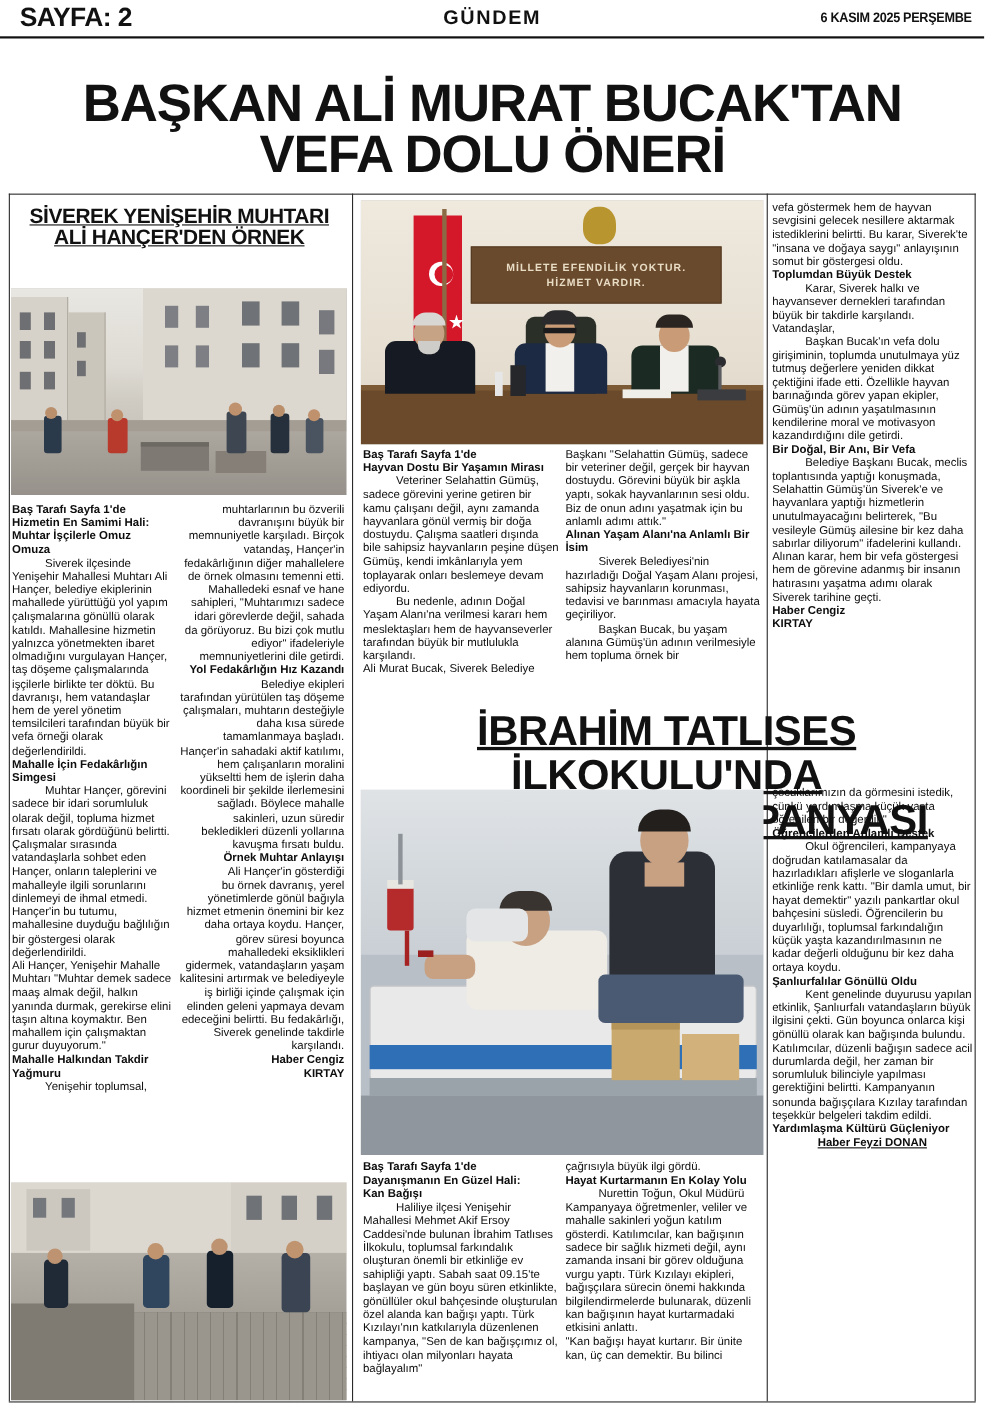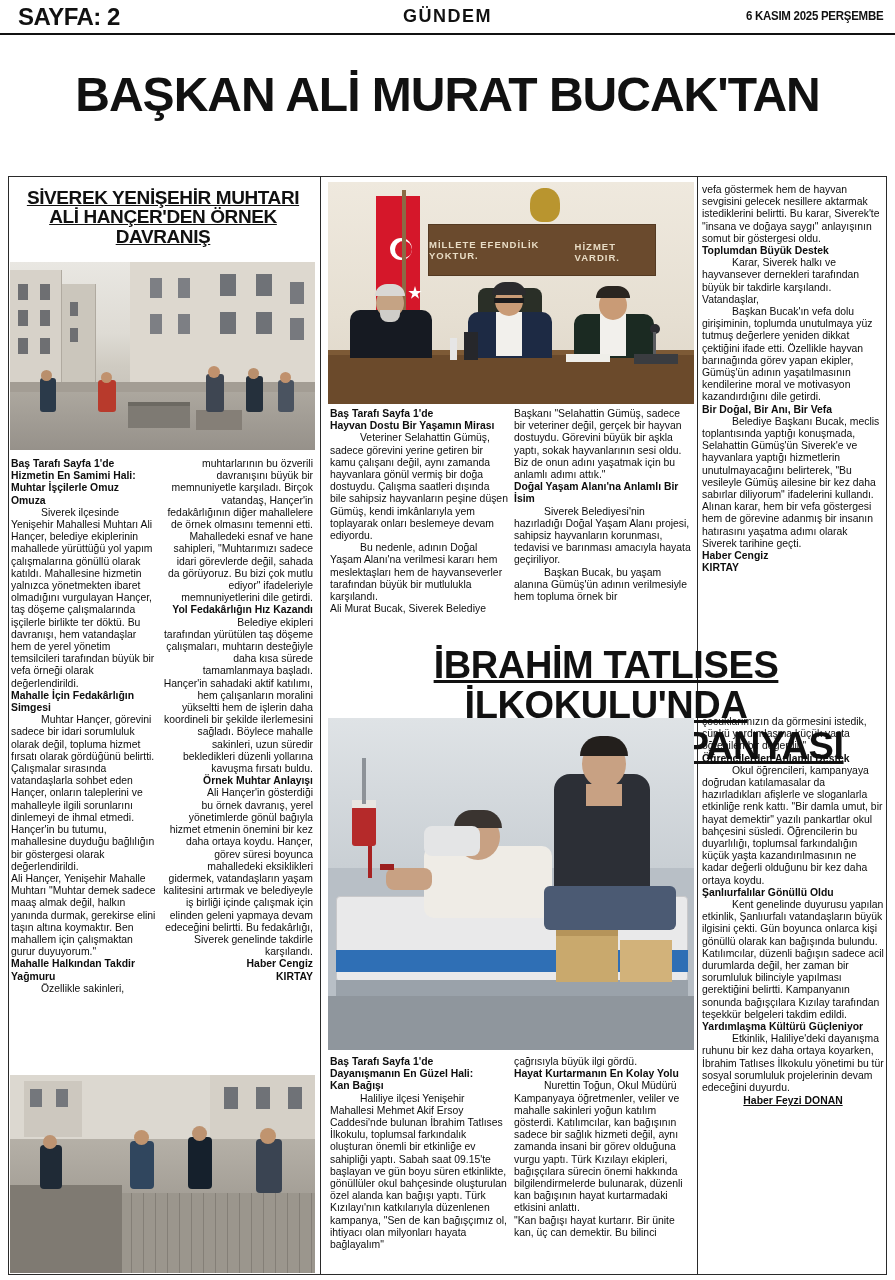--- a/index.html
+++ b/index.html
@@ -122,21 +122,21 @@
   .p1-sky { background: linear-gradient(#e9e7e2 0%, #dedbd4 38%, #cfcbc2 55%, #b9b4aa 100%); }
   .bldg { position: absolute; background: #cdc8bf; border-right: 1px solid #b0aaa0; }
   .bldg .win { position: absolute; background: #6e6f72; }
   .road { position: absolute; left: 0; right: 0; background: #8a8580; }
   .worker { position: absolute; border-radius: 3px; }
 
   
   .p2-wall { background: linear-gradient(#efe9de 0%, #e6dfd2 60%, #ded6c8 100%); }
   .p2-plaque {
     position: absolute; background: #6a4a2d; border: 1px solid #543a22;
-    display: flex; flex-direction: row; align-items: center; justify-content: center;
+    display: flex; flex-direction: column; align-items: center; justify-content: center;
     color: #e8dcc5; font-weight: bold;
   }
   .p2-mask { position: absolute; background: #b9952f; border-radius: 46% 46% 40% 40%; }
   .p2-flag { position: absolute; background: #d5172a; }
   .p2-table { position: absolute; left: 0; right: 0; background: #6b4a2b; }
   .p2-person-body { position: absolute; background: #1d2030; border-radius: 10px 10px 0 0; }
   .p2-head { position: absolute; background: #c99b76; border-radius: 50%; }
   .p2-shirt { position: absolute; background: #f2f0ec; }
 
   
@@ -161,33 +161,33 @@
   <div class="masthead">
     <div class="masthead-page">SAYFA: 2</div>
     <div class="masthead-section">GÜNDEM</div>
     <div class="masthead-date">6 KASIM 2025 PERŞEMBE</div>
   </div>
   <div class="rule-top"></div>
 
 
   <div class="main-headline">
     <div class="mh-l1">BAŞKAN ALİ MURAT BUCAK'TAN</div>
+    <div class="mh-l2">VEFA DOLU ÖNERİ</div>
   </div>
 
   <div class="hline" style="left:8px; top:176px; width:879px;"></div>
   <div class="vline" style="left:8px; top:176px; height:1098px;"></div>
   <div class="vline" style="left:886px; top:176px; height:1098px;"></div>
   <div class="vline" style="left:320px; top:176px; height:1098px;"></div>
   <div class="vline" style="left:697px; top:176px; height:1098px;"></div>
   <div class="hline" style="left:8px; top:1274px; width:879px;"></div>
 
   <div class="subhead" style="left:10px; top:188px; width:306px; font-size:19px;">
     <div>SİVEREK YENİŞEHİR MUHTARI</div>
     <div>ALİ HANÇER'DEN ÖRNEK</div>
-    <div>DAVRANIŞ</div>
   </div>
 
   <div class="photo" style="left:10px; top:262px; width:305px; height:188px;">
     <div class="sky p1-sky"></div>
 
     <div class="bldg" style="left:0; top:8px; width:52px; height:112px; background:#d7d2c9;">
       <div class="win" style="left:8px; top:14px; width:10px; height:16px;"></div>
       <div class="win" style="left:8px; top:40px; width:10px; height:16px;"></div>
       <div class="win" style="left:30px; top:14px; width:10px; height:16px;"></div>
       <div class="win" style="left:30px; top:40px; width:10px; height:16px;"></div>
@@ -233,21 +233,21 @@
   <div class="col" style="left:11px; top:458px; width:146px; height:626px;">
     <p class="b">Baş Tarafı Sayfa 1'de</p>
     <p class="b">Hizmetin En Samimi Hali:</p>
     <p class="b">Muhtar İşçilerle Omuz</p>
     <p class="b">Omuza</p>
     <p class="ind">Siverek ilçesinde Yenişehir Mahallesi Muhtarı Ali Hançer, belediye ekiplerinin mahallede yürüttüğü yol yapım çalışmalarına gönüllü olarak katıldı. Mahallesine hizmetin yalnızca yönetmekten ibaret olmadığını vurgulayan Hançer, taş döşeme çalışmalarında işçilerle birlikte ter döktü. Bu davranışı, hem vatandaşlar hem de yerel yönetim temsilcileri tarafından büyük bir vefa örneği olarak değerlendirildi.</p>
     <p class="b">Mahalle İçin Fedakârlığın Simgesi</p>
     <p class="ind">Muhtar Hançer, görevini sadece bir idari sorumluluk olarak değil, topluma hizmet fırsatı olarak gördüğünü belirtti. Çalışmalar sırasında vatandaşlarla sohbet eden Hançer, onların taleplerini ve mahalleyle ilgili sorunlarını dinlemeyi de ihmal etmedi. Hançer'in bu tutumu, mahallesine duyduğu bağlılığın bir göstergesi olarak değerlendirildi.</p>
     <p> Ali Hançer, Yenişehir Mahalle Muhtarı "Muhtar demek sadece maaş almak değil, halkın yanında durmak, gerekirse elini taşın altına koymaktır. Ben mahallem için çalışmaktan gurur duyuyorum."</p>
     <p class="b">Mahalle Halkından Takdir Yağmuru</p>
-    <p class="ind">Özellikle sakinleri,</p>
+    <p class="ind">Yenişehir toplumsal,</p>
   </div>
 
   <div class="col" style="left:163px; top:458px; width:150px; height:630px;text-align:right;">
     <p>muhtarlarının bu özverili davranışını büyük bir memnuniyetle karşıladı. Birçok vatandaş, Hançer'in fedakârlığının diğer mahallelere de örnek olmasını temenni etti. Mahalledeki esnaf ve hane sahipleri, "Muhtarımızı sadece idari görevlerde değil, sahada da görüyoruz. Bu bizi çok mutlu ediyor" ifadeleriyle memnuniyetlerini dile getirdi.</p>
     <p class="b">Yol Fedakârlığın Hız Kazandı</p>
     <p class="ind">Belediye ekipleri tarafından yürütülen taş döşeme çalışmaları, muhtarın desteğiyle daha kısa sürede tamamlanmaya başladı. Hançer'in sahadaki aktif katılımı, hem çalışanların moralini yükseltti hem de işlerin daha koordineli bir şekilde ilerlemesini sağladı. Böylece mahalle sakinleri, uzun süredir bekledikleri düzenli yollarına kavuşma fırsatı buldu.</p>
     <p class="b">Örnek Muhtar Anlayışı</p>
     <p class="ind">Ali Hançer'in gösterdiği bu örnek davranış, yerel yönetimlerde gönül bağıyla hizmet etmenin önemini bir kez daha ortaya koydu. Hançer, görev süresi boyunca mahalledeki eksiklikleri gidermek, vatandaşların yaşam kalitesini artırmak ve belediyeyle iş birliği içinde çalışmak için elinden geleni yapmaya devam edeceğini belirtti. Bu fedakârlığı, Siverek genelinde takdirle karşılandı.</p>
     <p class="b">Haber Cengiz</p>
     <p class="b">KIRTAY</p>
@@ -326,21 +326,21 @@
   <div class="col" style="left:330px; top:408px; width:178px; height:230px;">
     <p class="b">Baş Tarafı Sayfa 1'de</p>
     <p class="b">Hayvan Dostu Bir Yaşamın Mirası</p>
     <p class="ind">Veteriner Selahattin Gümüş, sadece görevini yerine getiren bir kamu çalışanı değil, aynı zamanda hayvanlara gönül vermiş bir doğa dostuydu. Çalışma saatleri dışında bile sahipsiz hayvanların peşine düşen Gümüş, kendi imkânlarıyla yem toplayarak onları beslemeye devam ediyordu.</p>
     <p class="ind">Bu nedenle, adının Doğal Yaşam Alanı'na verilmesi kararı hem meslektaşları hem de hayvanseverler tarafından büyük bir mutlulukla karşılandı.</p>
     <p> Ali Murat Bucak, Siverek Belediye</p>
   </div>
 
   <div class="col" style="left:514px; top:408px; width:178px; height:230px;">
     <p>Başkanı "Selahattin Gümüş, sadece bir veteriner değil, gerçek bir hayvan dostuydu. Görevini büyük bir aşkla yaptı, sokak hayvanlarının sesi oldu. Biz de onun adını yaşatmak için bu anlamlı adımı attık."</p>
-    <p class="b">Doğal Yaşam Alanı'na Anlamlı Bir İsim</p>
+    <p class="b">Alınan Yaşam Alanı'na Anlamlı Bir İsim</p>
     <p class="ind">Siverek Belediyesi'nin hazırladığı Doğal Yaşam Alanı projesi, sahipsiz hayvanların korunması, tedavisi ve barınması amacıyla hayata geçiriliyor.</p>
     <p class="ind">Başkan Bucak, bu yaşam alanına Gümüş'ün adının verilmesiyle hem topluma örnek bir</p>
   </div>
 
   <div class="col" style="left:702px; top:184px; width:182px; height:444px;">
     <p>vefa göstermek hem de hayvan sevgisini gelecek nesillere aktarmak istediklerini belirtti. Bu karar, Siverek'te "insana ve doğaya saygı" anlayışının somut bir göstergesi oldu.</p>
     <p class="b">Toplumdan Büyük Destek</p>
     <p class="ind">Karar, Siverek halkı ve hayvansever dernekleri tarafından büyük bir takdirle karşılandı. Vatandaşlar,</p>
     <p class="ind">Başkan Bucak'ın vefa dolu girişiminin, toplumda unutulmaya yüz tutmuş değerlere yeniden dikkat çektiğini ifade etti. Özellikle hayvan barınağında görev yapan ekipler, Gümüş'ün adının yaşatılmasının kendilerine moral ve motivasyon kazandırdığını dile getirdi.</p>
     <p class="b">Bir Doğal, Bir Anı, Bir Vefa</p>
@@ -405,17 +405,16 @@
     <p>"Kan bağışı hayat kurtarır. Bir ünite kan, üç can demektir. Bu bilinci</p>
   </div>
 
   <div class="col" style="left:702px; top:716px; width:182px; height:558px;">
     <p>çocuklarımızın da görmesini istedik, çünkü yardımlaşma küçük yaşta öğrenilen bir değerdir."</p>
     <p class="b">Öğrencilerden Anlamlı Destek</p>
     <p class="ind">Okul öğrencileri, kampanyaya doğrudan katılamasalar da hazırladıkları afişlerle ve sloganlarla etkinliğe renk kattı. "Bir damla umut, bir hayat demektir" yazılı pankartlar okul bahçesini süsledi. Öğrencilerin bu duyarlılığı, toplumsal farkındalığın küçük yaşta kazandırılmasının ne kadar değerli olduğunu bir kez daha ortaya koydu.</p>
     <p class="b">Şanlıurfalılar Gönüllü Oldu</p>
     <p class="ind">Kent genelinde duyurusu yapılan etkinlik, Şanlıurfalı vatandaşların büyük ilgisini çekti. Gün boyunca onlarca kişi gönüllü olarak kan bağışında bulundu. Katılımcılar, düzenli bağışın sadece acil durumlarda değil, her zaman bir sorumluluk bilinciyle yapılması gerektiğini belirtti. Kampanyanın sonunda bağışçılara Kızılay tarafından teşekkür belgeleri takdim edildi.</p>
     <p class="b">Yardımlaşma Kültürü Güçleniyor</p>
-    <p class="ind">Etkinlik, Haliliye'deki dayanışma ruhunu bir kez daha ortaya koyarken, İbrahim Tatlıses İlkokulu yönetimi bu tür sosyal sorumluluk projelerinin devam edeceğini duyurdu.</p>
     <p class="b" style="text-align:center; margin-top:1px;text-decoration:underline;">Haber Feyzi DONAN</p>
   </div>
 
 </div>
 
 </body></html>

